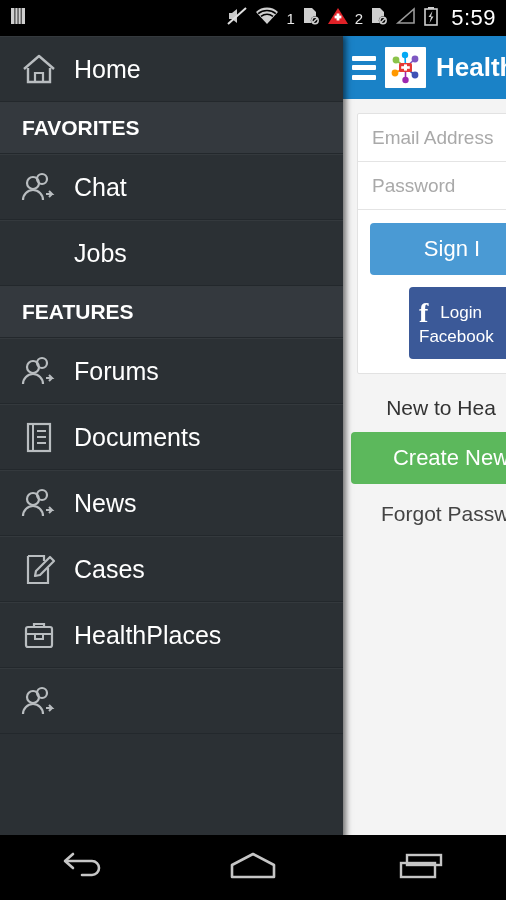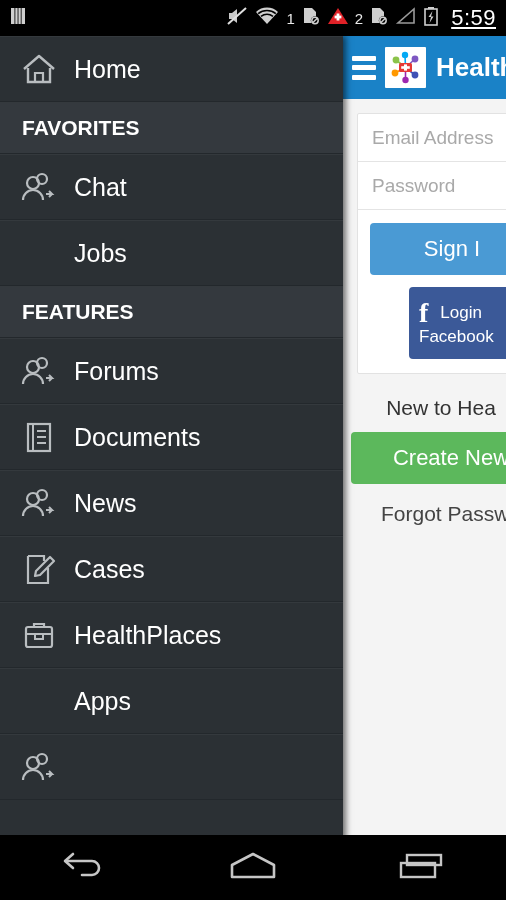--- a/index.html
+++ b/index.html
@@ -9,21 +9,21 @@
   #screen { position:relative; width:506px; height:900px; background:#000; overflow:hidden; }
 
   
   #statusbar {
     position:absolute; top:0; left:0; width:506px; height:36px;
     background:#000; display:flex; align-items:center; padding:0 10px;
   }
   #statusbar .right { margin-left:auto; display:flex; align-items:center; gap:6px; }
   .sb-ico { display:block; }
   .sb-num { color:#e8e8e8; font-size:15px; line-height:1; }
-  #clock { color:#fff; font-size:22px; letter-spacing:.5px; margin-left:6px;text-decoration:underline; }
+  #clock { color:#fff; font-size:22px; letter-spacing:.5px; margin-left:6px; }
 
   
   #app { position:absolute; top:36px; left:0; width:506px; height:799px; overflow:hidden; background:#f2f2f2; }
 
   
   #content {
     position:absolute; top:0; left:343px; width:163px; height:799px;
     background:#f4f4f4; overflow:hidden;
   }
   #appbar {
@@ -309,23 +309,20 @@
               <path d="M14 9 V6 h10 v3" fill="none" stroke="#b9bdc0" stroke-width="2.2"></path>
               <rect x="6" y="9" width="26" height="20" rx="2" fill="none" stroke="#b9bdc0" stroke-width="2.2"></rect>
               <rect x="15" y="16" width="8" height="5" fill="none" stroke="#b9bdc0" stroke-width="2"></rect>
               <line x1="6" y1="16" x2="15" y2="16" stroke="#b9bdc0" stroke-width="2"></line>
               <line x1="23" y1="16" x2="32" y2="16" stroke="#b9bdc0" stroke-width="2"></line>
             </svg>
         </span>
         <span class="lbl">HealthPlaces</span>
       </div>
 
-      <div class="drawer-row item noicon">
-        <span class="lbl">Apps</span>
-      </div>
 
       <div class="drawer-row item">
         <span class="ico">
           <svg width="38" height="34" viewBox="0 0 38 34">
               <circle cx="22" cy="9" r="5" fill="none" stroke="#b9bdc0" stroke-width="2.2"></circle>
               <circle cx="13" cy="13" r="6" fill="none" stroke="#b9bdc0" stroke-width="2.2"></circle>
               <path d="M3 30 a10 10 0 0 1 20 0" fill="none" stroke="#b9bdc0" stroke-width="2.2"></path>
               <path d="M26 24 h6 l-3 -3 M32 24 l-3 3" fill="none" stroke="#b9bdc0" stroke-width="2"></path>
             </svg>
         </span>

